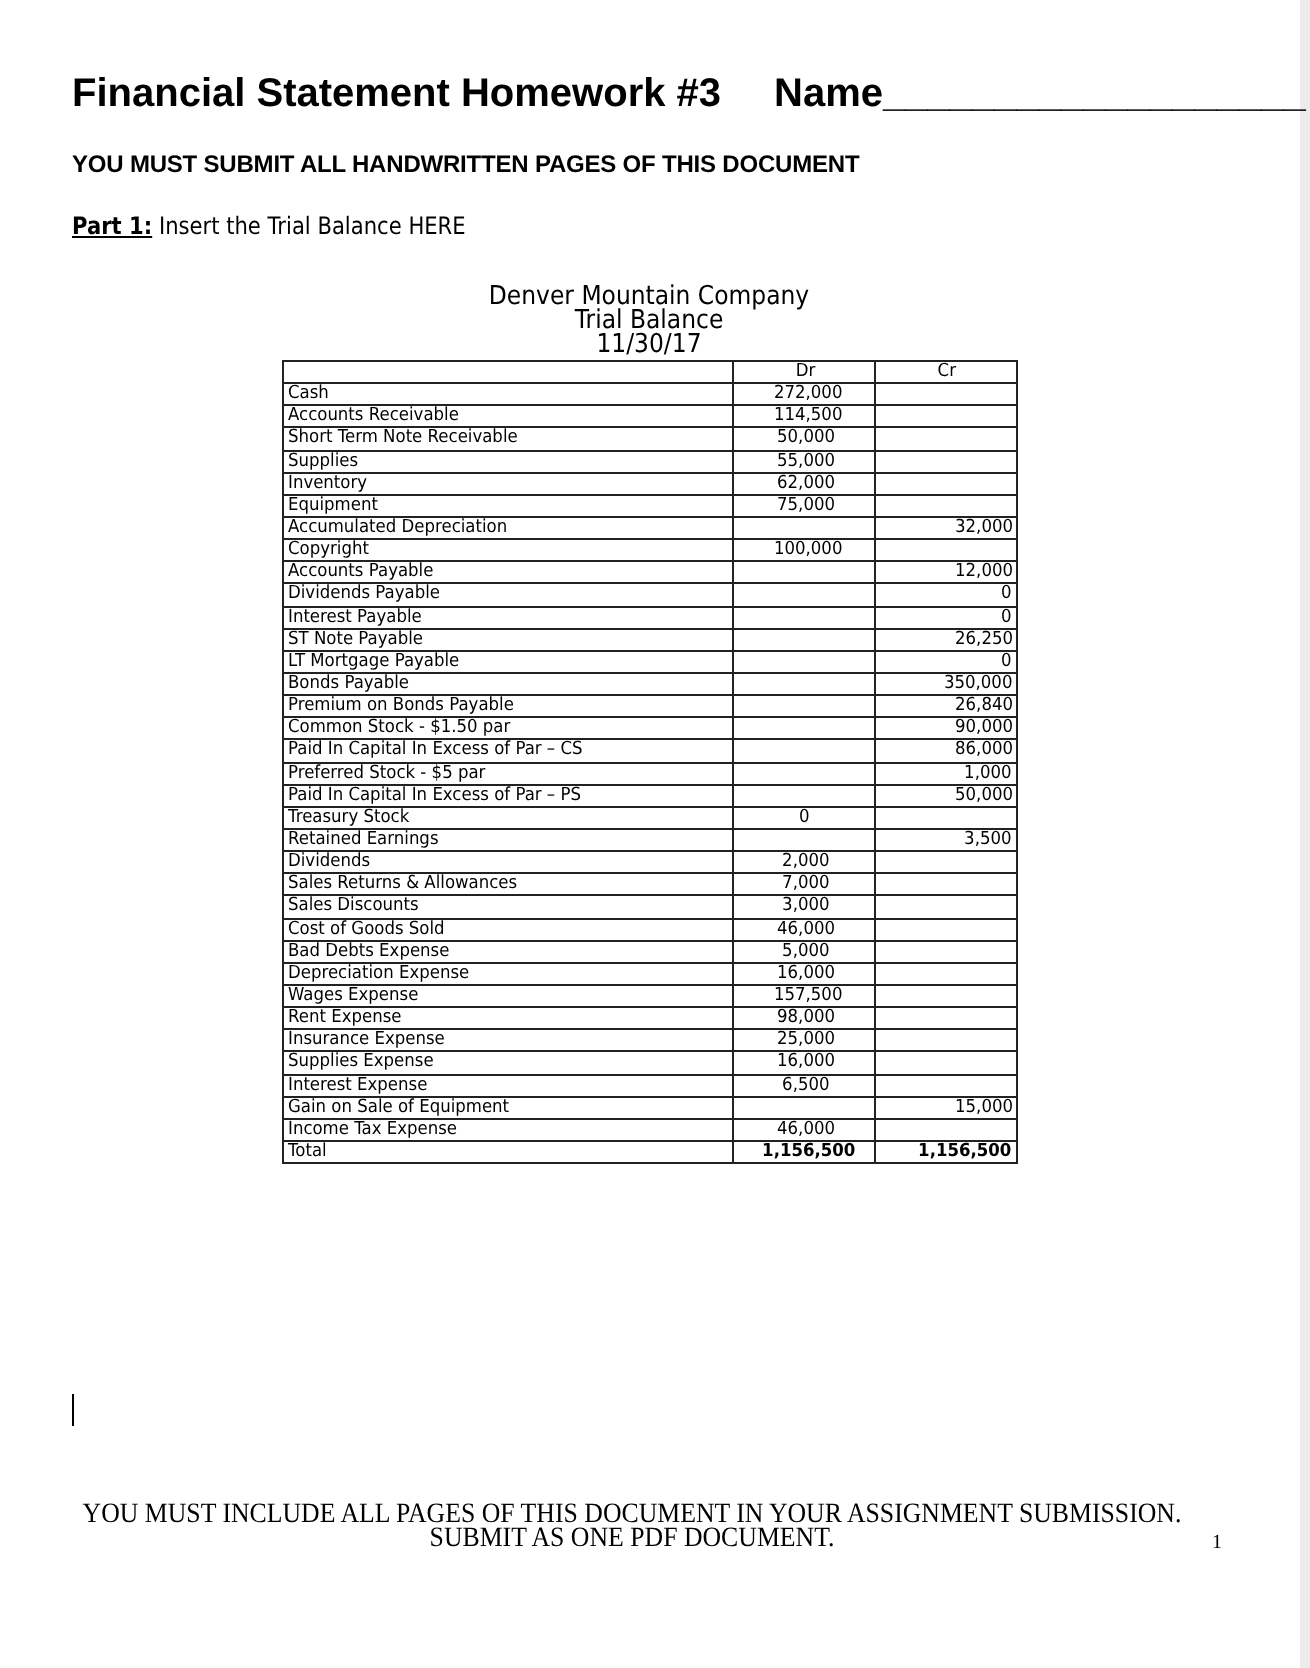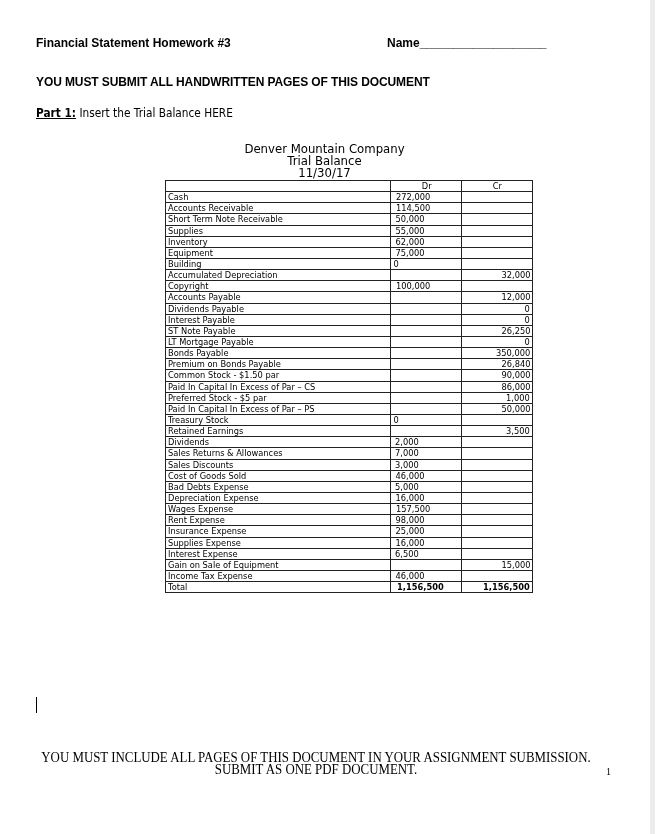--- a/index.html
+++ b/index.html
@@ -1,34 +1,34 @@
 <!DOCTYPE html>
 <html><head>
   <meta charset="utf-8">
   <style>
     html, body { margin:0; padding:0; }
     body {
       width:655px; height:834px; background:#ffffff; position:relative; overflow:hidden;
       font-family:"Liberation Sans", sans-serif; color:#000;
     }
     .right-strip { position:absolute; left:650px; top:0; width:5px; height:834px; background:#ececec; }
-    .title-line { position:absolute; left:36px; top:36px; font-size:12px; font-weight:bold; white-space:nowrap; }
+    .title-line { position:absolute; left:36px; top:36px; font-size:20px; font-weight:bold; white-space:nowrap; }
     .title-line .name { position:absolute; left:306px; top:0;margin-left:45px; }
     .submit-head { position:absolute; left:36px; top:75px; font-size:12px; font-weight:bold; white-space:nowrap; letter-spacing:-0.1px; }
     .part-line { position:absolute; left:36px; top:106px; font-size:12px; font-family:"DejaVu Sans", sans-serif; transform:scaleX(0.88); transform-origin:left; white-space:nowrap; }
     .part-line .part-label { font-weight:bold; text-decoration:underline; }
     .tb-head { position:absolute; left:141px; width:367px; top:143px; text-align:center; font-family:"DejaVu Sans", sans-serif; font-size:13px; line-height:12.2px; }
     .tb-head div { transform:scaleX(0.9); }
     table.tb {
       position:absolute; left:141px; top:180px; width:368px; border-collapse:collapse;
-      font-family:"DejaVu Sans", sans-serif; font-size:9px;margin-left:24px;
+      font-family:"DejaVu Sans", sans-serif; font-size:9px;
     }
     table.tb td { border:1px solid #222; height:10.15px; padding:0 2px; line-height:10px; white-space:nowrap; overflow:hidden; }
     table.tb td.acct { width:222px; text-align:left; }
-    table.tb td.dr { width:67px; text-align:left; }
+    table.tb td.dr { width:67px; text-align:center; }
     table.tb td.cr { width:66px; text-align:right; }
     table.tb tr.header td.dr, table.tb tr.header td.cr { text-align:center; }
     table.tb tr.total td.dr, table.tb tr.total td.cr { font-weight:bold; }
     .cell-text { display:inline-block; transform:scaleX(0.92); }
     td.acct .cell-text { transform-origin:left; }
     td.dr .cell-text, td.cr .cell-text { transform-origin:right; }
     .cursor { position:absolute; left:36px; top:697px; width:1px; height:16px; background:#000; }
     .page-num { position:absolute; left:606px; top:766px; font-family:"Liberation Serif", serif; font-size:10px; }
     .footer { position:absolute; left:0; width:632px; top:752px; text-align:center; font-family:"Liberation Serif", serif; font-size:14px; line-height:12px; }
     .footer div { transform:scaleX(0.92); }
@@ -86,25 +86,20 @@
         <td class="acct"><span class="cell-text">Inventory</span></td>
         <td class="dr"><span class="cell-text">62,000</span></td>
         <td class="cr"><span class="cell-text"></span></td>
       </tr>
       <tr>
         <td class="acct"><span class="cell-text">Equipment</span></td>
         <td class="dr"><span class="cell-text">75,000</span></td>
         <td class="cr"><span class="cell-text"></span></td>
       </tr>
       <tr>
-        <td class="acct"><span class="cell-text">Building</span></td>
-        <td class="dr"><span class="cell-text">0</span></td>
-        <td class="cr"><span class="cell-text"></span></td>
-      </tr>
-      <tr>
         <td class="acct"><span class="cell-text">Accumulated Depreciation</span></td>
         <td class="dr"><span class="cell-text"></span></td>
         <td class="cr"><span class="cell-text">32,000</span></td>
       </tr>
       <tr>
         <td class="acct"><span class="cell-text">Copyright</span></td>
         <td class="dr"><span class="cell-text">100,000</span></td>
         <td class="cr"><span class="cell-text"></span></td>
       </tr>
       <tr>

